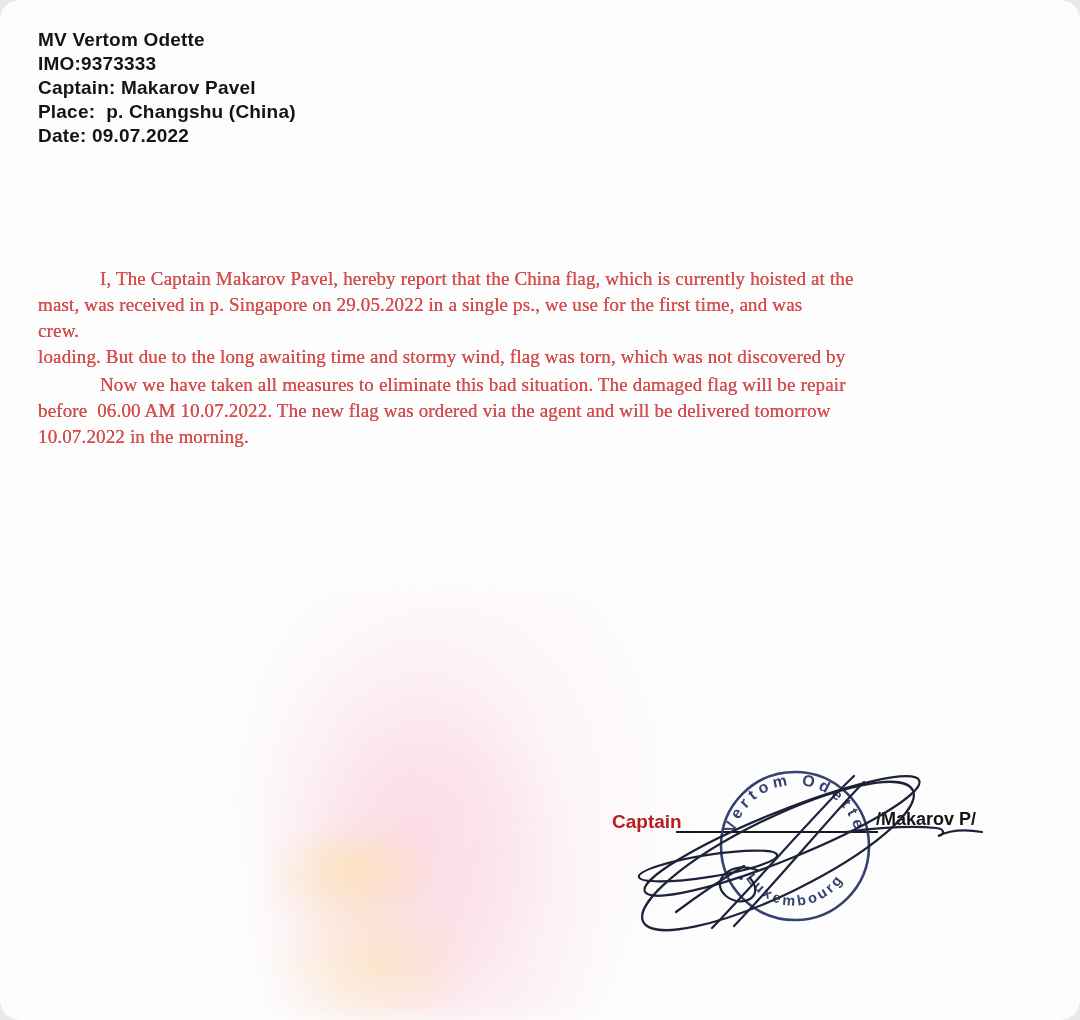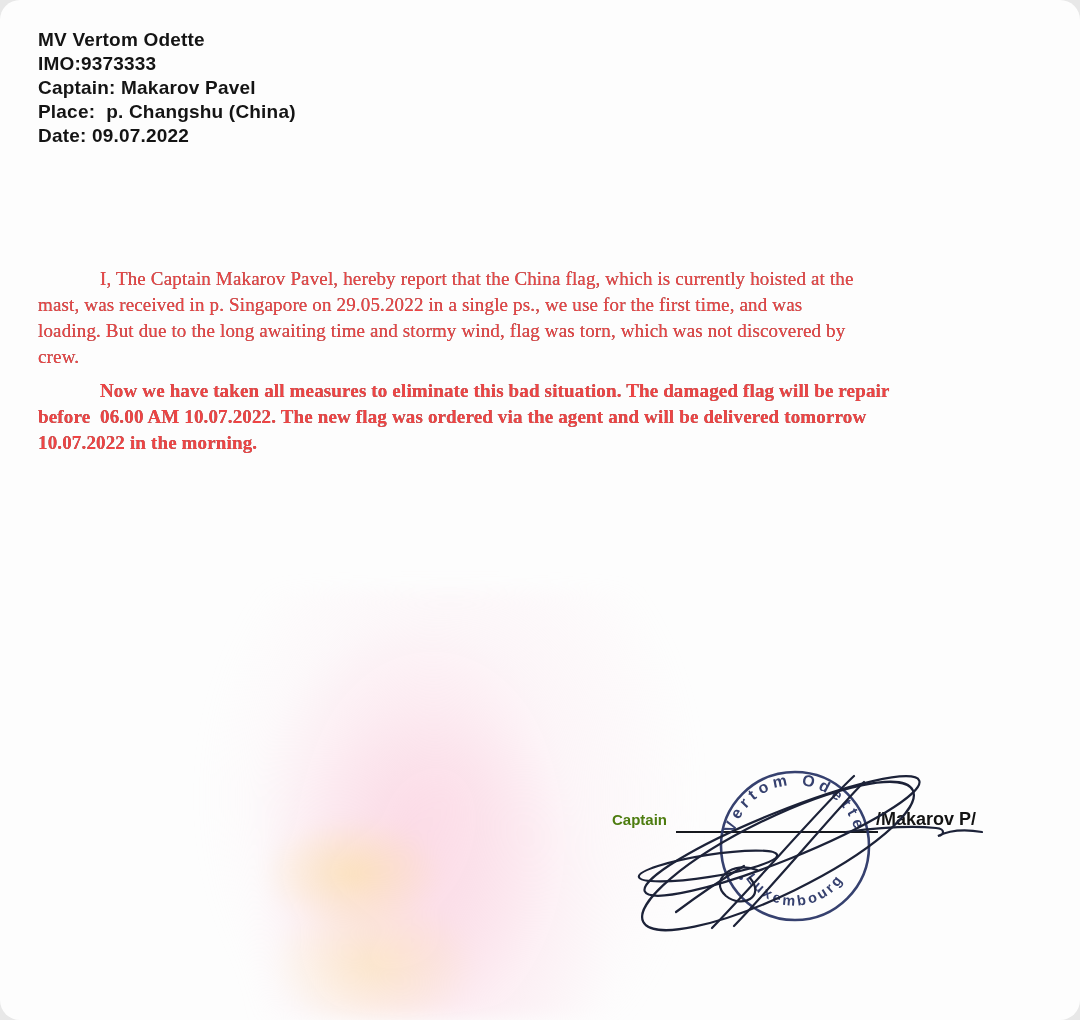--- a/index.html
+++ b/index.html
@@ -35,26 +35,26 @@
   .header .line { white-space:pre; }
 
   .report-body {
     position:absolute; left:38px; top:266px; width:1010px;
     font-size:19px; line-height:26px; color:#ef4444;
     letter-spacing:0.15px;
     text-shadow:0 0 0.5px rgba(0,0,0,0.65);
   }
   .report-body .line { white-space:pre; }
   .report-body .indent { text-indent:62px; }
-  .para2 { margin-top:8px;font-weight:bold; }
+  .para2 { margin-top:2px; }
 
   .sig-label {
     position:absolute; left:612px; top:811px;
     font-family:"Liberation Sans", sans-serif;
-    font-size:15px; font-weight:600; color:#4d7c0f;
+    font-size:19px; font-weight:600; color:#b91c1c;
   }
   .sig-line {
     position:absolute; left:676px; top:831px;
     width:202px; height:2px; background:#17191e;
   }
   .sig-name {
     position:absolute; left:876px; top:809px;
     font-family:"Liberation Sans", sans-serif;
     font-size:18px; font-weight:600; color:#131313;
     white-space:pre;
@@ -75,22 +75,22 @@
     <div class="line">IMO:9373333</div>
     <div class="line">Captain: Makarov Pavel</div>
     <div class="line">Place:  p. Changshu (China)</div>
     <div class="line">Date: 09.07.2022</div>
   </div>
 
   <div class="report-body">
     <div class="para1">
       <div class="line indent">I, The Captain Makarov Pavel, hereby report that the China flag, which is currently hoisted at the</div>
       <div class="line">mast, was received in p. Singapore on 29.05.2022 in a single ps., we use for the first time, and was</div>
+      <div class="line">crew.</div>
       <div class="line">loading. But due to the long awaiting time and stormy wind, flag was torn, which was not discovered by</div>
-      <div class="line">crew.</div>
     </div>
     <div class="para2">
       <div class="line indent">Now we have taken all measures to eliminate this bad situation. The damaged flag will be repair</div>
       <div class="line">before  06.00 AM 10.07.2022. The new flag was ordered via the agent and will be delivered tomorrow</div>
       <div class="line">10.07.2022 in the morning.</div>
     </div>
   </div>
 
   <span class="sig-label">Captain</span>
   <div class="sig-line"></div>

